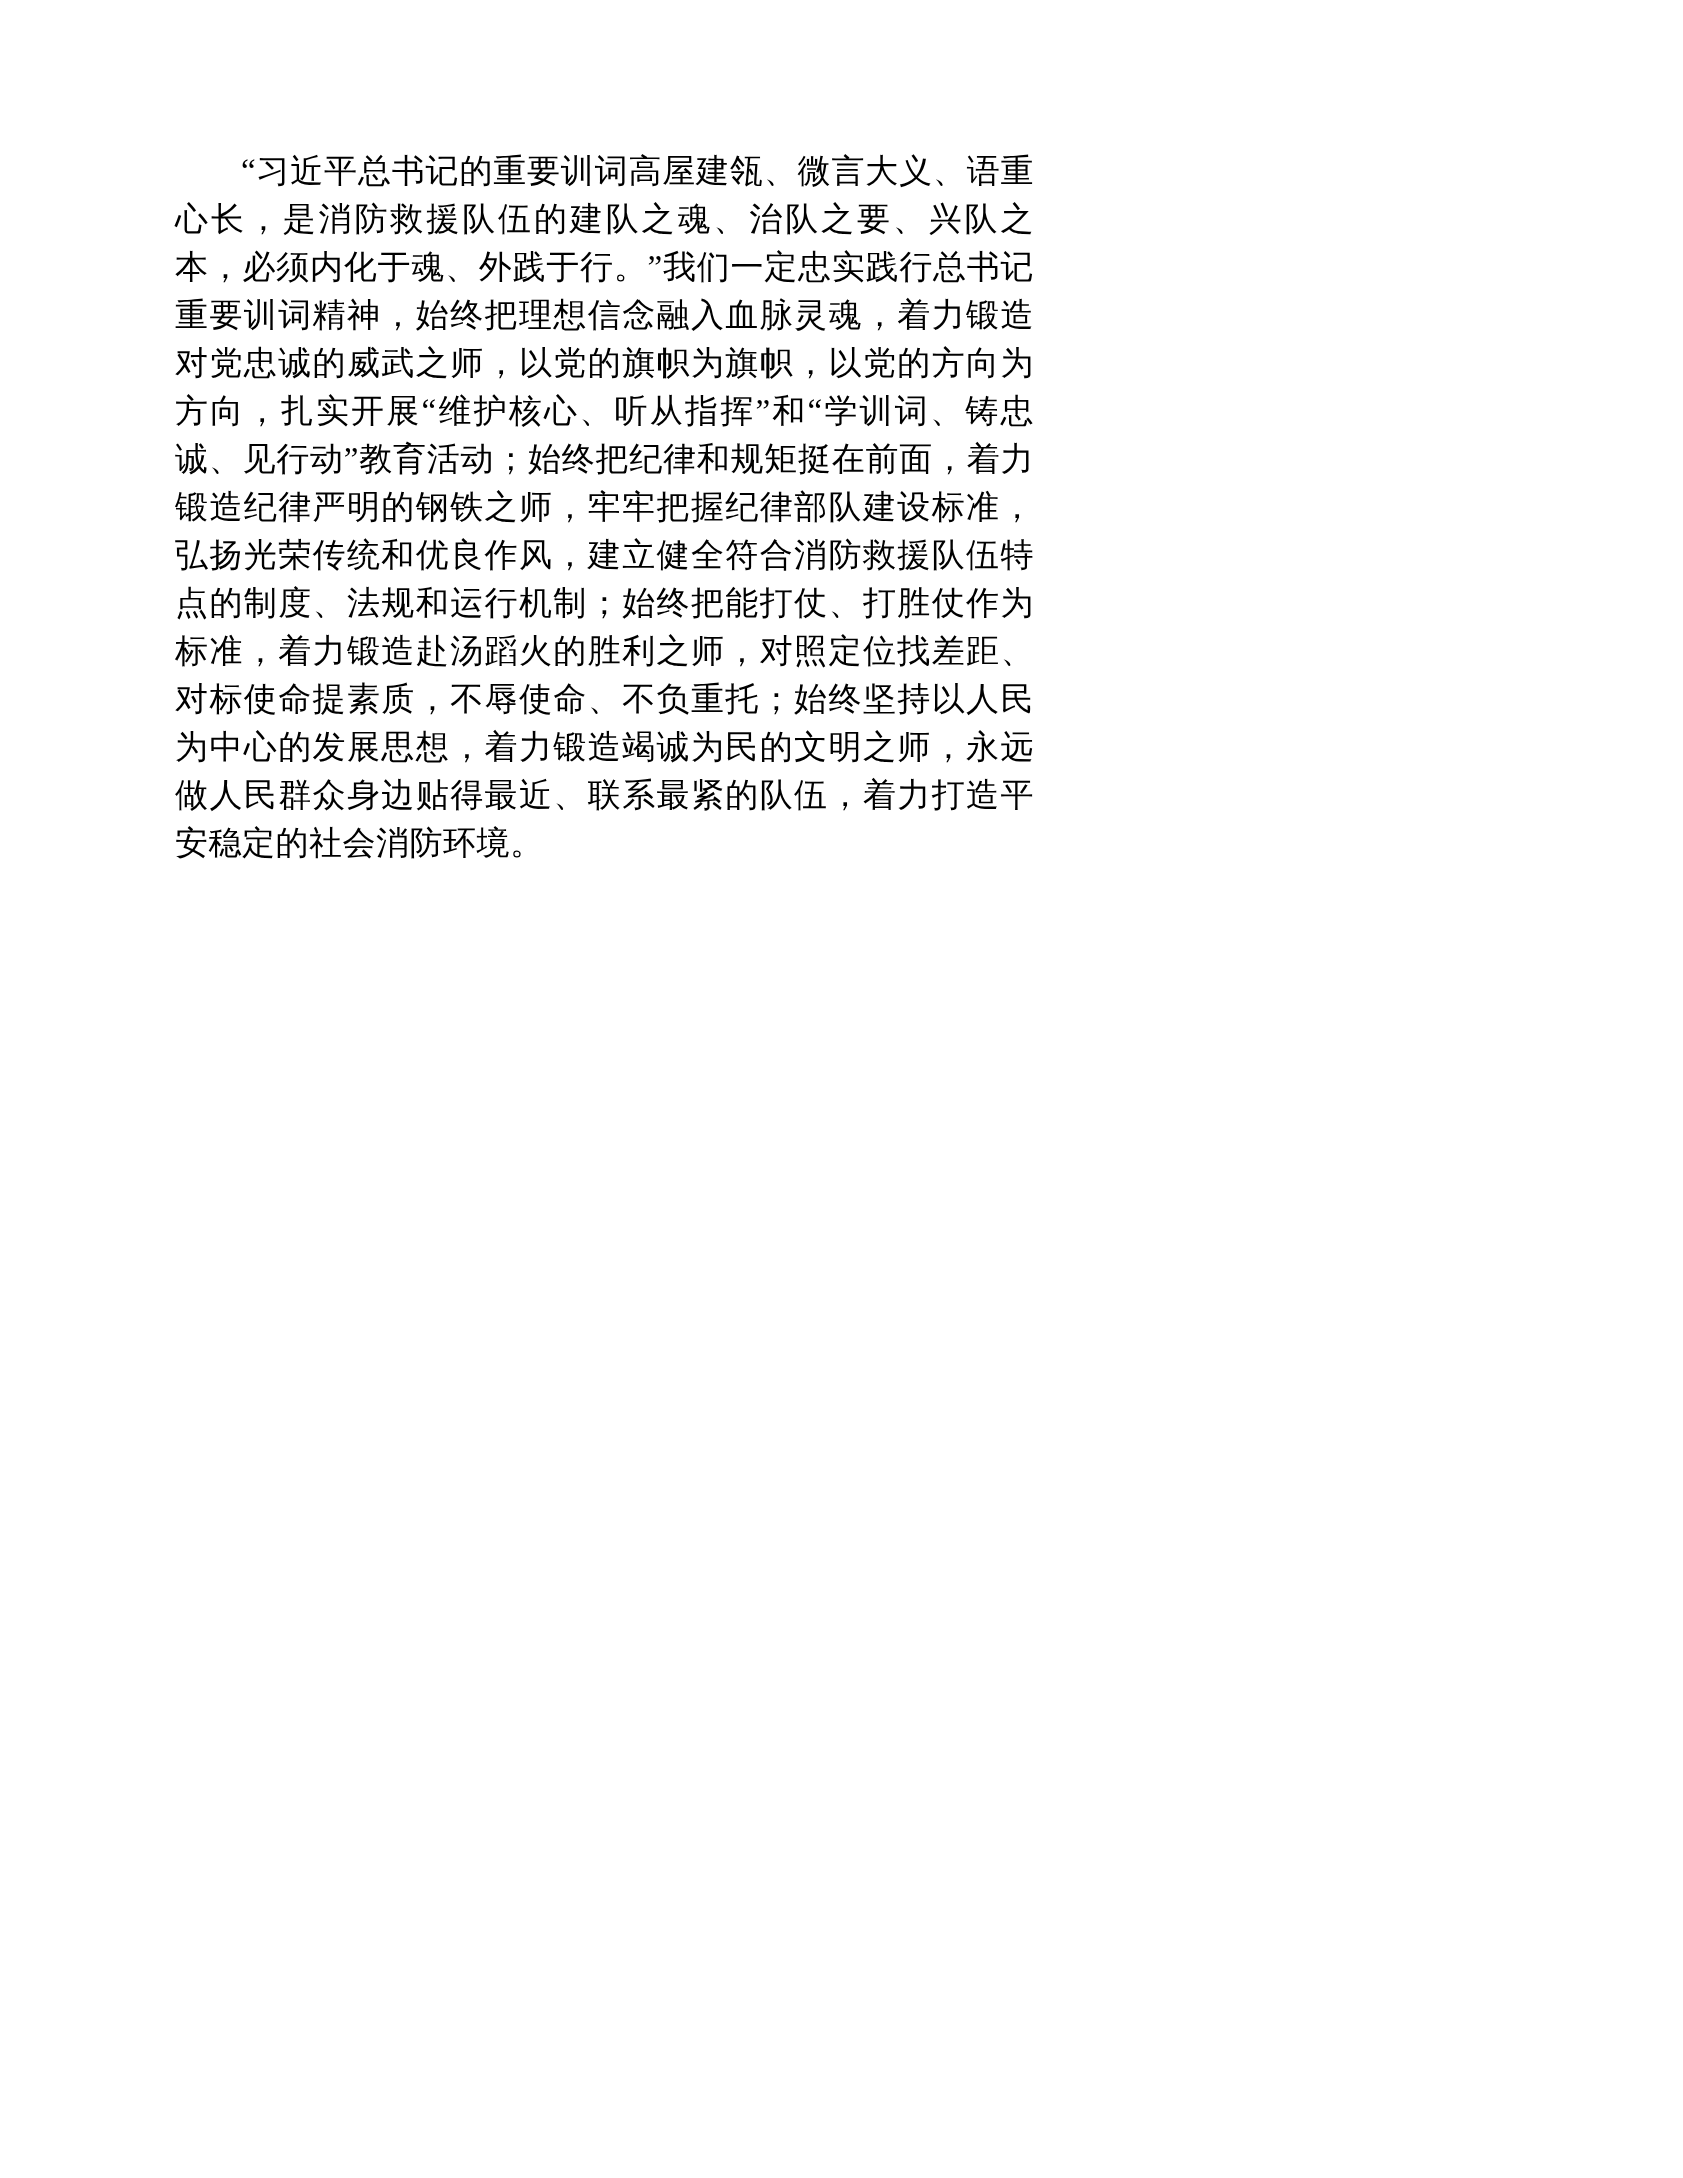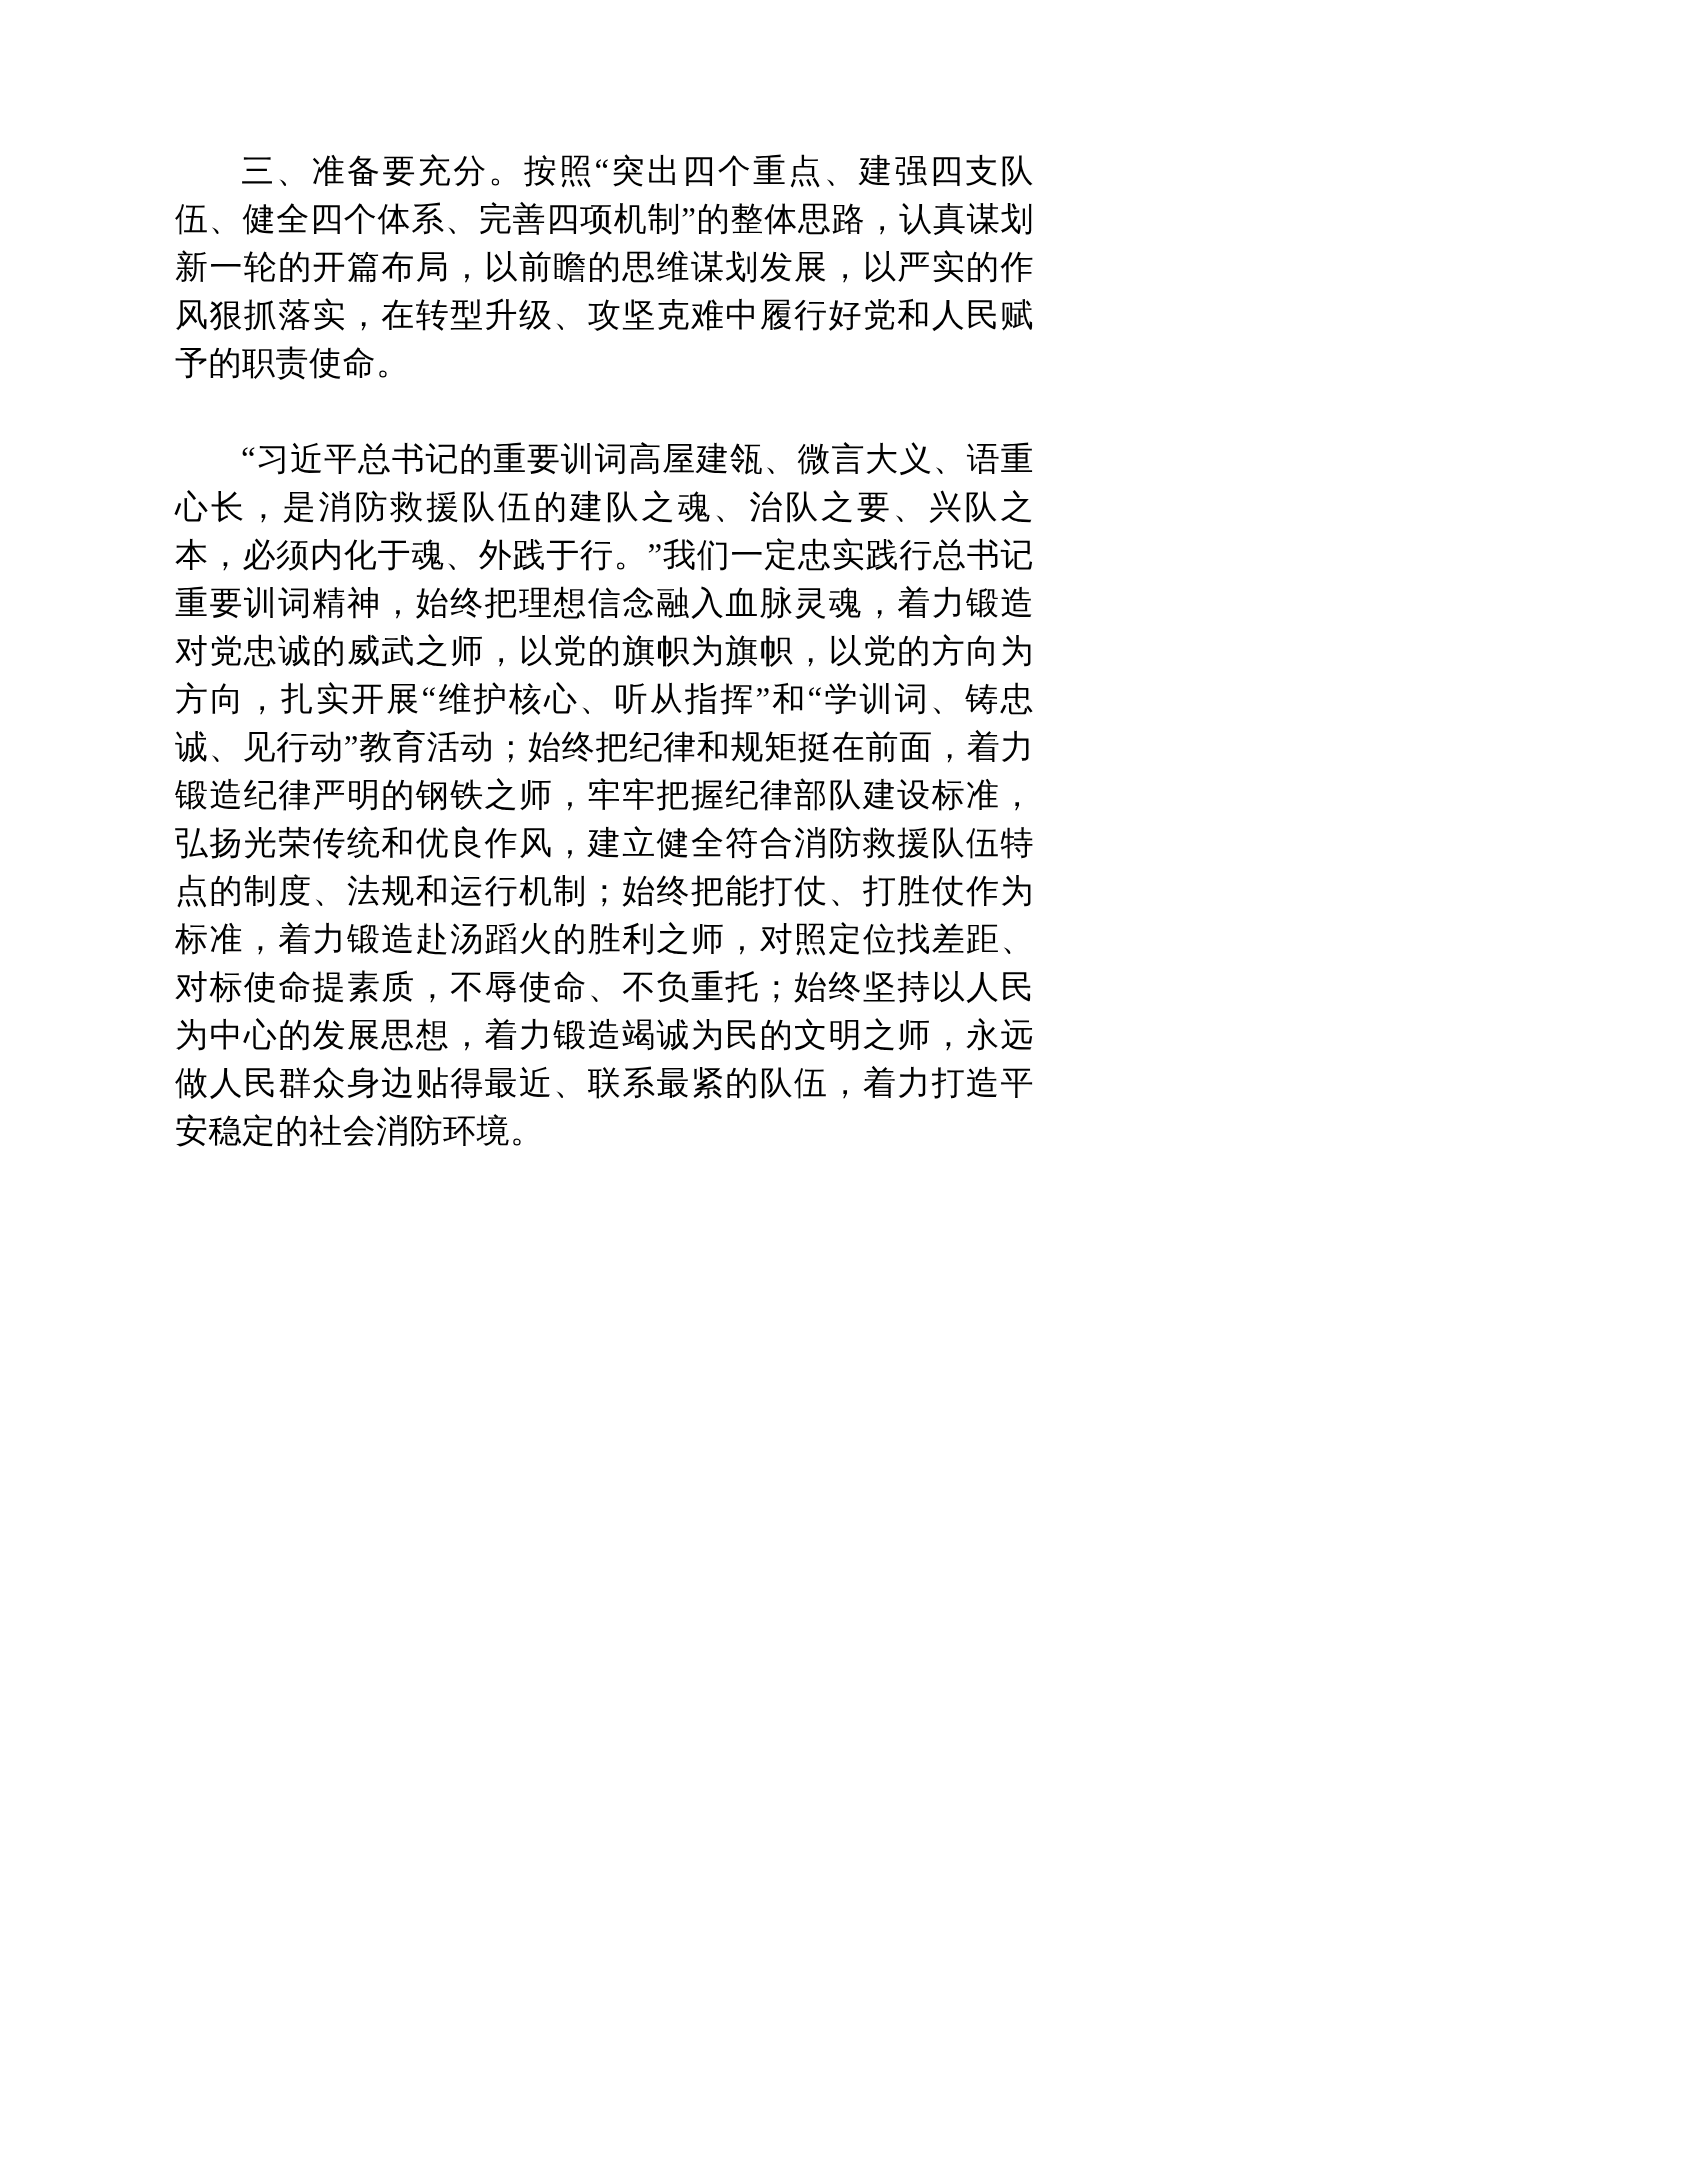--- a/index.html
+++ b/index.html
@@ -35,17 +35,16 @@
   }
   .text-block p:last-child {
     margin-bottom: 16px;
   }
 </style>
 </head>
 <body>
 
 <div class="page">
   <div class="text-block">
-    <p>三、准备要充分。按照“突出四个重点、建强四支队伍、健全四个体系、完善四项机制”的整体思路，认真谋划新一轮的开篇布局，以前瞻的思维谋划发展，以严实的作风狠抓落实，在转型升级、攻坚克难中履行好党和人民赋予的职责使命。</p>
     <p>“习近平总书记的重要训词高屋建瓴、微言大义、语重心长，是消防救援队伍的建队之魂、治队之要、兴队之本，必须内化于魂、外践于行。”我们一定忠实践行总书记重要训词精神，始终把理想信念融入血脉灵魂，着力锻造对党忠诚的威武之师，以党的旗帜为旗帜，以党的方向为方向，扎实开展“维护核心、听从指挥”和“学训词、铸忠诚、见行动”教育活动；始终把纪律和规矩挺在前面，着力锻造纪律严明的钢铁之师，牢牢把握纪律部队建设标准，弘扬光荣传统和优良作风，建立健全符合消防救援队伍特点的制度、法规和运行机制；始终把能打仗、打胜仗作为标准，着力锻造赴汤蹈火的胜利之师，对照定位找差距、对标使命提素质，不辱使命、不负重托；始终坚持以人民为中心的发展思想，着力锻造竭诚为民的文明之师，永远做人民群众身边贴得最近、联系最紧的队伍，着力打造平安稳定的社会消防环境。</p>
   </div>
 </div>
 
 
 </body></html>

